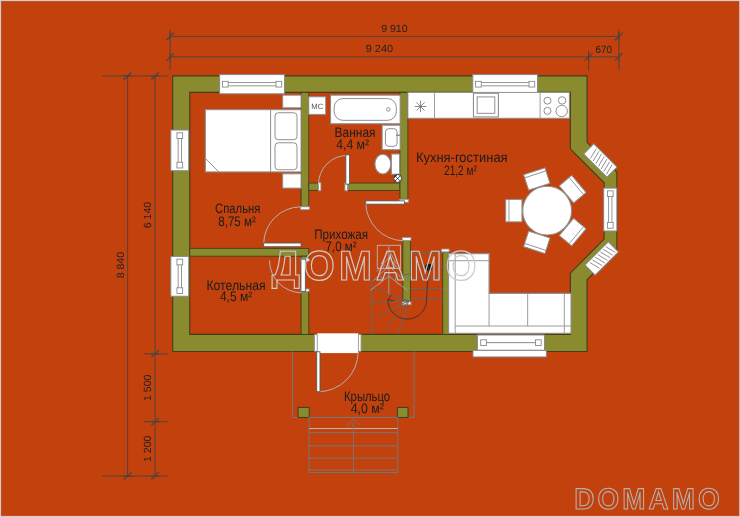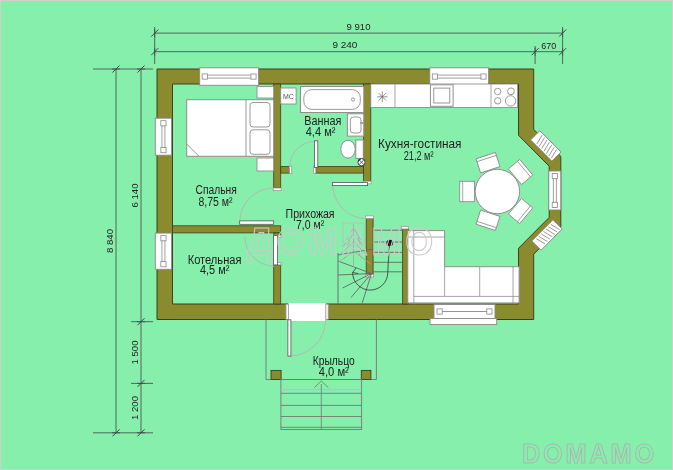--- a/index.html
+++ b/index.html
@@ -1,14 +1,14 @@
 <!DOCTYPE html>
 <html><head><meta charset="utf-8"><style>
 html,body{margin:0;padding:0;background:#ffffff;}
-#page{position:relative;width:673px;height:470px;background:#86efac;box-sizing:border-box;border:1px solid #cfcfcf;overflow:hidden;}
+#page{position:relative;width:673px;height:470px;background:#c2410c;box-sizing:border-box;border:1px solid #cfcfcf;overflow:hidden;}
 </style></head><body>
 <div id="page">
 <svg width="673" height="470" viewBox="0 0 673 470">
 <path d="M156,68 H532.7 V128.4 L559.8,155.4 V225.9 L532.7,253.2 V318.5 H156 Z M171.5,83 H517.5 V134.3 L548.2,165.2 V216.4 L517.5,247.3 V303 H171.5 Z" fill="#8a8a2e" stroke="#3f3f1d" stroke-width="1" fill-rule="evenodd"></path>
 <rect x="272.7" y="83" width="7.0" height="104.0" fill="#8a8a2e" stroke="#3f3f1d" stroke-width="0.8"></rect>
 <rect x="171.5" y="224.8" width="108.2" height="7.1" fill="#8a8a2e" stroke="#3f3f1d" stroke-width="0.8"></rect>
 <rect x="272.7" y="231.9" width="7.0" height="2.7" fill="#8a8a2e" stroke="#3f3f1d" stroke-width="0.8"></rect>
 <rect x="272.7" y="263.9" width="7.0" height="39.1" fill="#8a8a2e" stroke="#3f3f1d" stroke-width="0.8"></rect>
 <rect x="279.7" y="165.4" width="8.8" height="6.7" fill="#8a8a2e" stroke="#3f3f1d" stroke-width="0.8"></rect>
 <rect x="314.8" y="165.4" width="47.8" height="6.7" fill="#8a8a2e" stroke="#3f3f1d" stroke-width="0.8"></rect>

